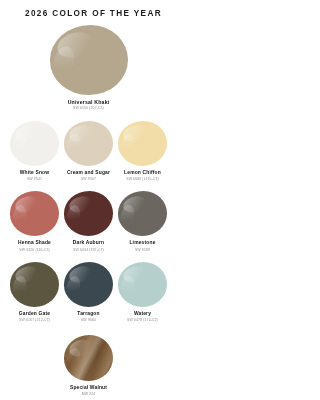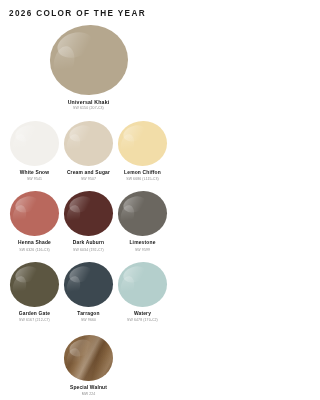--- a/index.html
+++ b/index.html
@@ -15,20 +15,21 @@
   .page {
     position: relative;
     width: 177px;
     height: 400px;
     background: #ffffff;
   }
 
   
   .header {
     padding: 9px 0 0 9px;
+    margin-left: 16px;
   }
 
   .header-title {
     font-family: "Liberation Sans", sans-serif;
     font-size: 8.2px;
     font-weight: 700;
     letter-spacing: 1.35px;
     color: #1c1c1c;
     white-space: nowrap;
   }

